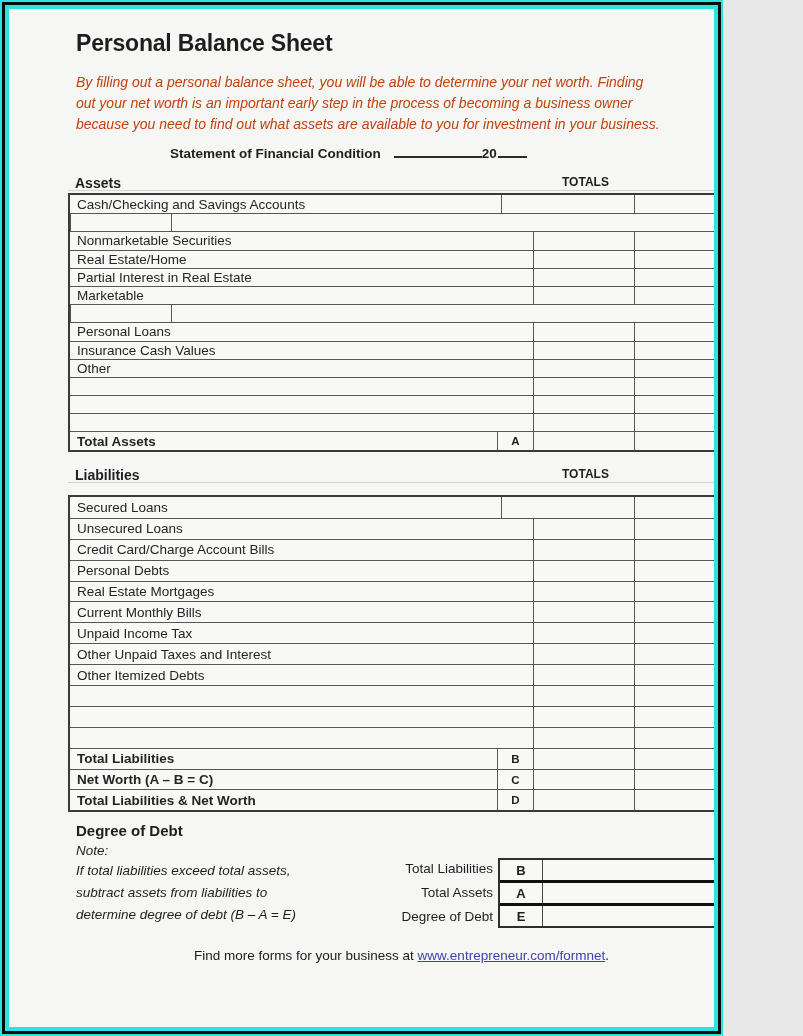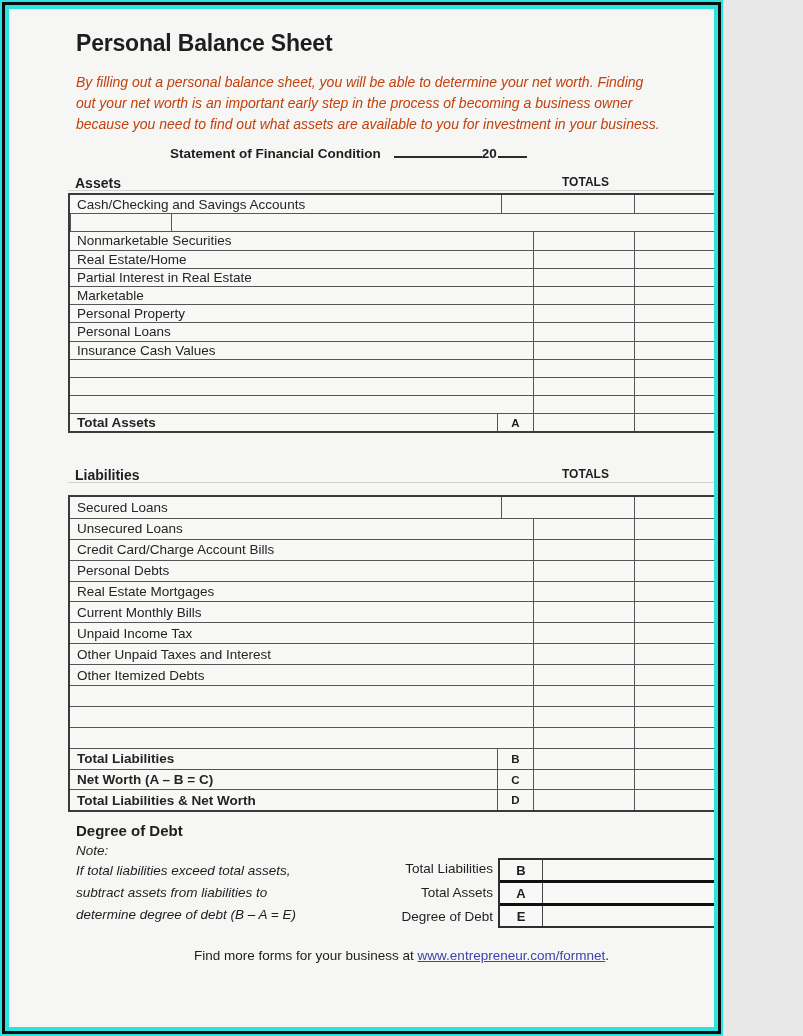--- a/index.html
+++ b/index.html
@@ -105,31 +105,35 @@
         <div class="c-label">Partial Interest in Real Estate</div>
         <div class="c-t1"></div>
         <div class="c-t2"></div>
       </div>
     <div class="t-row a-row">
         <div class="c-label">Marketable</div>
         <div class="c-t1"></div>
         <div class="c-t2"></div>
       </div>
     <div class="t-row a-row">
-        <div class="c-label">Personal Property</div>
         <div class="c-t1"></div>
         <div class="c-t2"></div>
       </div>
     <div class="t-row a-row">
         <div class="c-label">Personal Loans</div>
         <div class="c-t1"></div>
         <div class="c-t2"></div>
       </div>
     <div class="t-row a-row">
         <div class="c-label">Insurance Cash Values</div>
+        <div class="c-t1"></div>
+        <div class="c-t2"></div>
+      </div>
+    <div class="t-row a-row">
+        <div class="c-label">Other</div>
         <div class="c-t1"></div>
         <div class="c-t2"></div>
       </div>
     <div class="t-row a-row">
         <div class="c-label"></div>
         <div class="c-t1"></div>
         <div class="c-t2"></div>
       </div>
     <div class="t-row a-row">
         <div class="c-label"></div>

